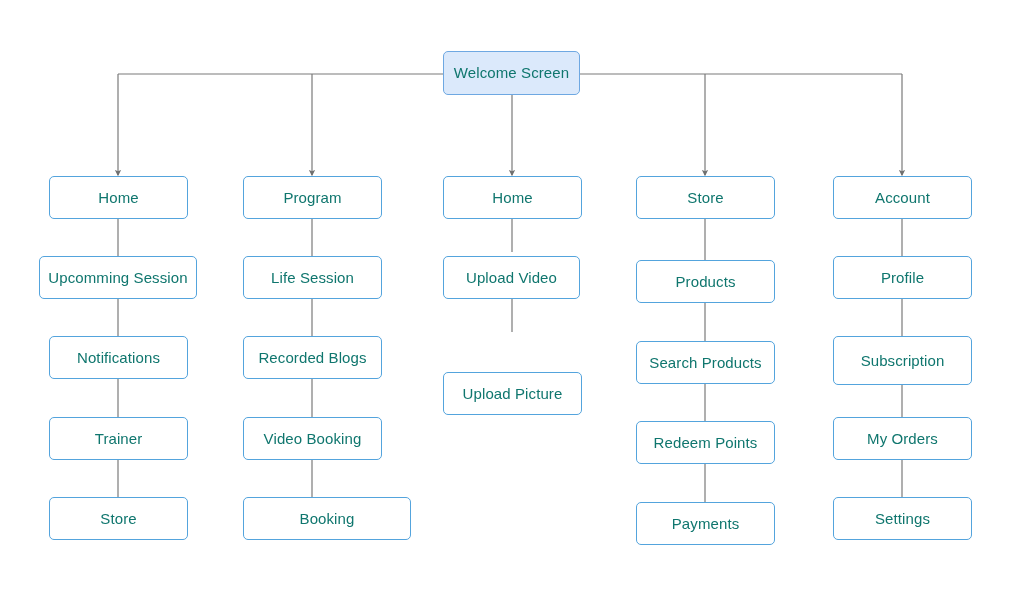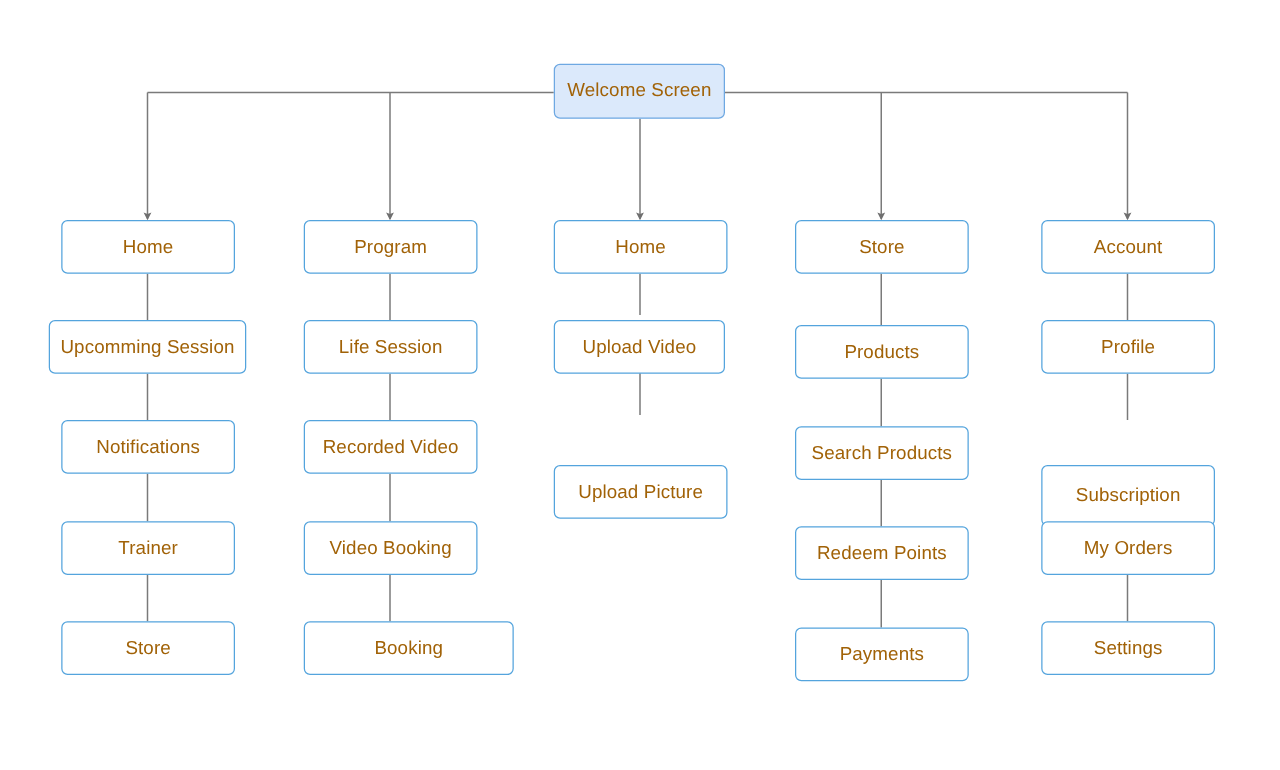--- a/index.html
+++ b/index.html
@@ -29,21 +29,21 @@
   }
   .node {
     position: absolute;
     box-sizing: border-box;
     display: flex;
     align-items: center;
     justify-content: center;
     background: #ffffff;
     border: 1.4px solid #54a4dd;
     border-radius: 5px;
-    color: #a16207;
+    color: #0f766e;
     font-size: 15px;
     font-family: "Liberation Sans", sans-serif;
     letter-spacing: 0.1px;
     white-space: nowrap;
     z-index: 2;
   }
   .node.root {
     background: #dbe9fb;
     border-color: #6ea8e2;
   }
@@ -112,21 +112,21 @@
       <div class="node" style="left: 49px; top: 497px; width: 139px; height: 43px;">
         <span class="node-label">Store</span>
       </div>
       <div class="node" style="left: 243px; top: 176px; width: 139px; height: 43px;">
         <span class="node-label">Program</span>
       </div>
       <div class="node" style="left: 243px; top: 256px; width: 139px; height: 43px;">
         <span class="node-label">Life Session</span>
       </div>
       <div class="node" style="left: 243px; top: 336px; width: 139px; height: 43px;">
-        <span class="node-label">Recorded Video</span>
+        <span class="node-label">Recorded Blogs</span>
       </div>
       <div class="node" style="left: 243px; top: 417px; width: 139px; height: 43px;">
         <span class="node-label">Video Booking</span>
       </div>
       <div class="node" style="left: 243px; top: 497px; width: 168px; height: 43px;">
         <span class="node-label">Booking</span>
       </div>
       <div class="node" style="left: 443px; top: 176px; width: 139px; height: 43px;">
         <span class="node-label">Home</span>
       </div>
@@ -150,21 +150,21 @@
       </div>
       <div class="node" style="left: 636px; top: 502px; width: 139px; height: 43px;">
         <span class="node-label">Payments</span>
       </div>
       <div class="node" style="left: 833px; top: 176px; width: 139px; height: 43px;">
         <span class="node-label">Account</span>
       </div>
       <div class="node" style="left: 833px; top: 256px; width: 139px; height: 43px;">
         <span class="node-label">Profile</span>
       </div>
-      <div class="node" style="left: 833px; top: 336px; width: 139px; height: 49px; margin-top: 36px;">
+      <div class="node" style="left: 833px; top: 336px; width: 139px; height: 49px;">
         <span class="node-label">Subscription</span>
       </div>
       <div class="node" style="left: 833px; top: 417px; width: 139px; height: 43px;">
         <span class="node-label">My Orders</span>
       </div>
       <div class="node" style="left: 833px; top: 497px; width: 139px; height: 43px;">
         <span class="node-label">Settings</span>
       </div>
     </div>
 

